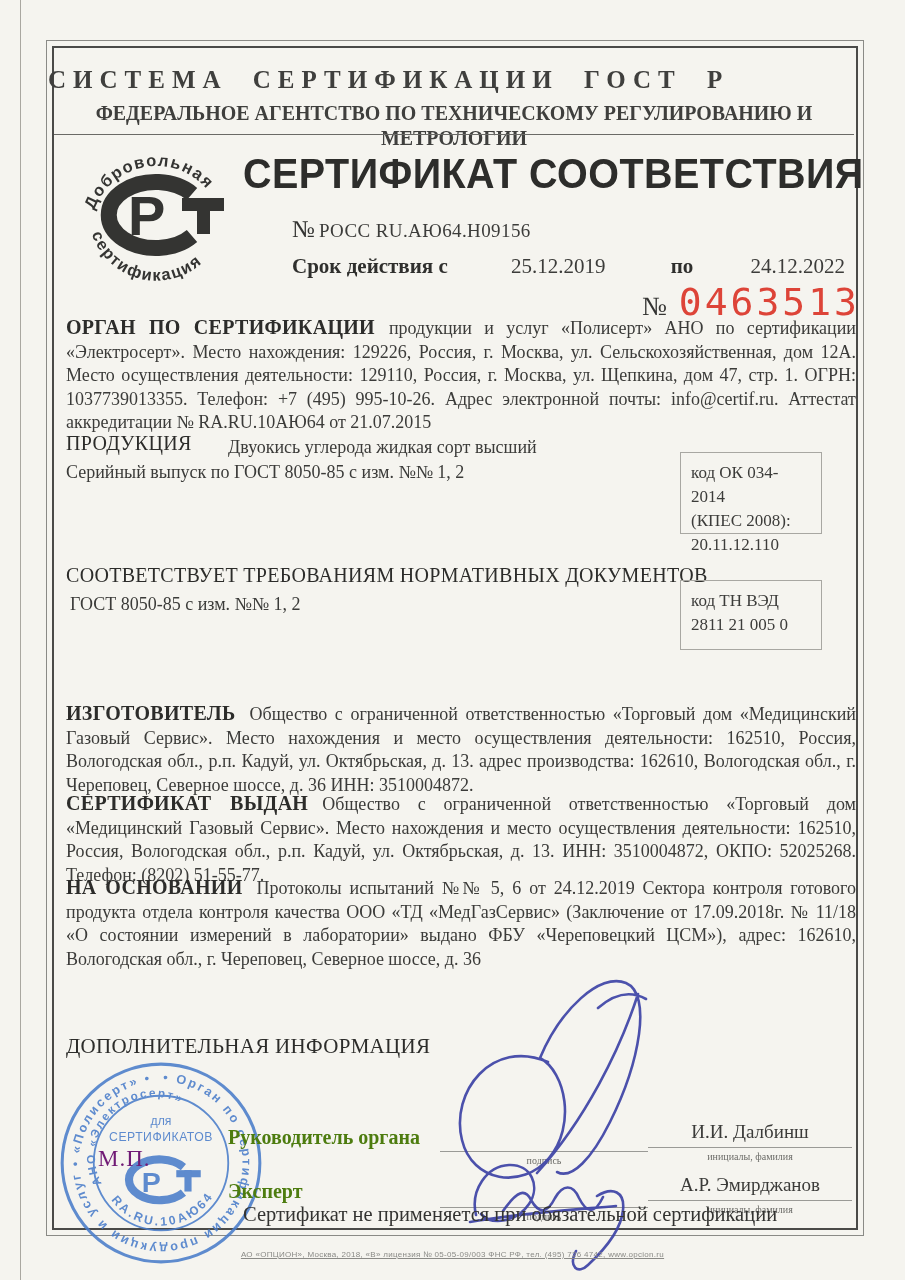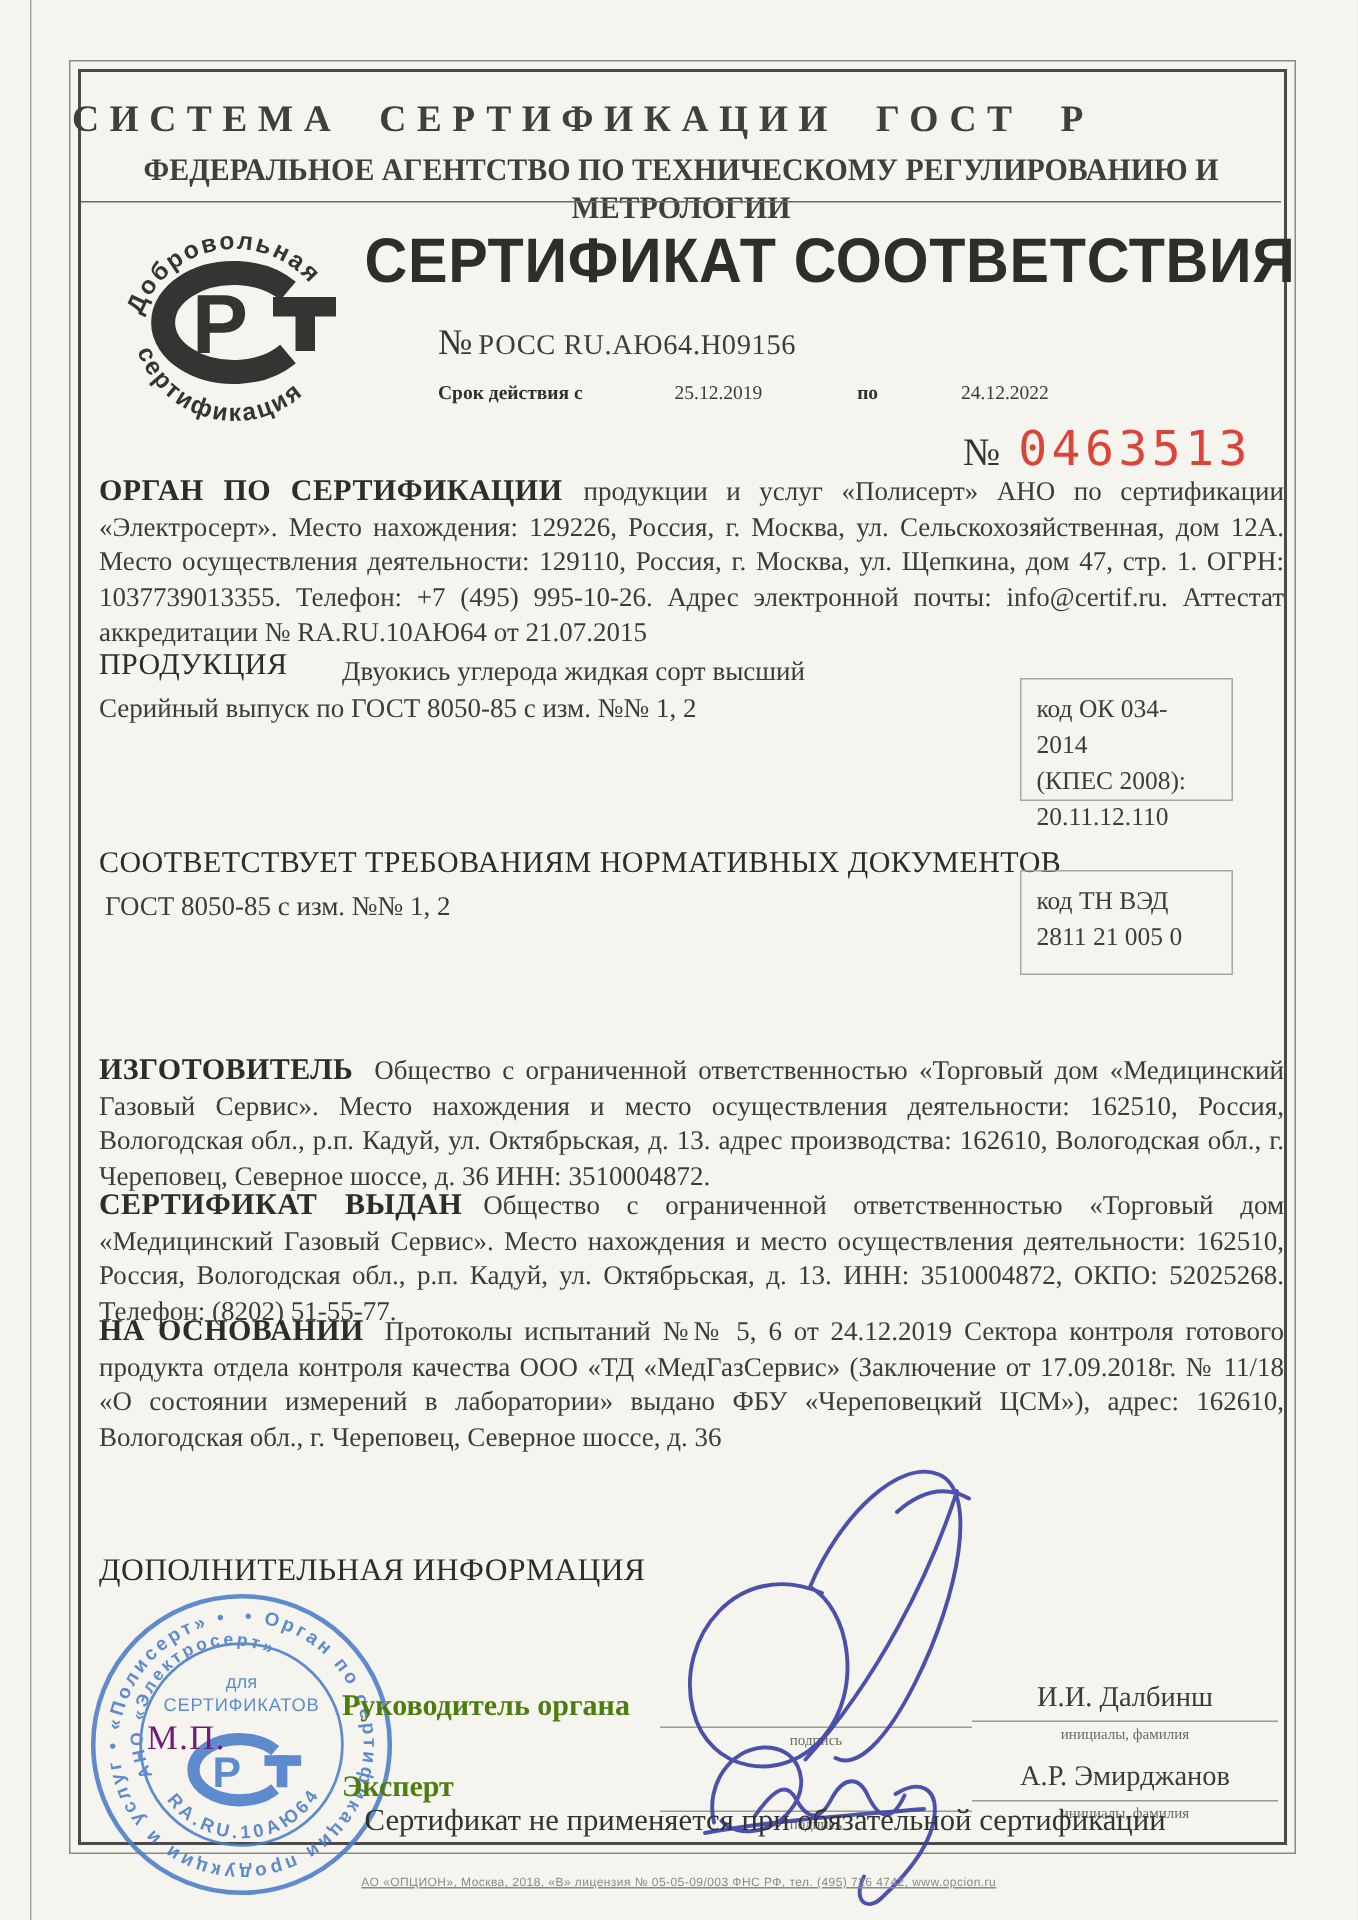--- a/index.html
+++ b/index.html
@@ -12,29 +12,29 @@
               font-size:25px;font-weight:bold;letter-spacing:7px;word-spacing:12px;color:#3f3f3d;}
   .hdr-agency{position:absolute;left:48px;top:101px;width:812px;text-align:center;
               font-size:21px;font-weight:bold;color:#3f3f3d;transform:scaleX(.95);transform-origin:center;}
   .hdr-rule{position:absolute;left:54px;top:134px;width:800px;border-top:1.5px solid #6a6a66;}
   .doc-title{position:absolute;left:243px;top:150px;font-family:"Liberation Sans",sans-serif;
              font-size:42px;font-weight:bold;color:#2d2d2b;transform:scaleX(.94);transform-origin:left;
              letter-spacing:.5px;white-space:nowrap;}
   .certno-row{position:absolute;left:292px;top:216px;white-space:nowrap;}
   .certno-row .no{font-size:24px;color:#343432;}
   .certno-row .val{font-size:19px;margin-left:0;letter-spacing:.4px;color:#3c3c3a;font-family:Liberation Serif, serif;}
-  .validity-row{position:absolute;left:292px;top:254px;white-space:nowrap;font-size:13px;}
+  .validity-row{position:absolute;left:292px;top:254px;white-space:nowrap;font-size:21px;}
   .validity-row .lbl{font-weight:bold;color:#2f2f2d;}
   .validity-row .date{color:#3c3c3a;}
   .validity-row .d1{margin-left:58px;}
   .validity-row .po{margin-left:60px;font-weight:bold;color:#2f2f2d;}
   .validity-row .d2{margin-left:52px;}
   .blankno{position:absolute;left:642px;top:280px;white-space:nowrap;}
   .blankno .no{font-size:26px;color:#343432;}
-  .blankno .digits{font-family:"DejaVu Sans Mono",monospace;font-size:32px;letter-spacing:3px;
+  .blankno .digits{font-family:"DejaVu Sans Mono",monospace;font-size:38px;letter-spacing:3px;
                    margin-left:8px;font-weight:400;}
   .para{position:absolute;left:66px;width:790px;font-size:18px;line-height:23.5px;
         text-align:justify;color:#3b3b39;}
   .plabel{font-weight:bold;font-size:20px;color:#2c2c2a;letter-spacing:.3px;margin-right:14px;}
   .sec-label{position:absolute;font-weight:normal;font-size:20px;color:#2c2c2a;letter-spacing:.3px;white-space:nowrap;}
   .sec-text{position:absolute;font-size:18px;color:#3b3b39;white-space:nowrap;}
   .code-box{position:absolute;border:1px solid #a8a7a2;font-size:17px;line-height:24px;
             color:#3c3c3a;padding:8px 10px;white-space:pre-line;margin-left:12px;}
   .sig-role{position:absolute;font-weight:bold;font-size:20px;color:#4d7c0f;white-space:nowrap;}
   .sig-line{position:absolute;border-bottom:1px solid #9a9a96;}

